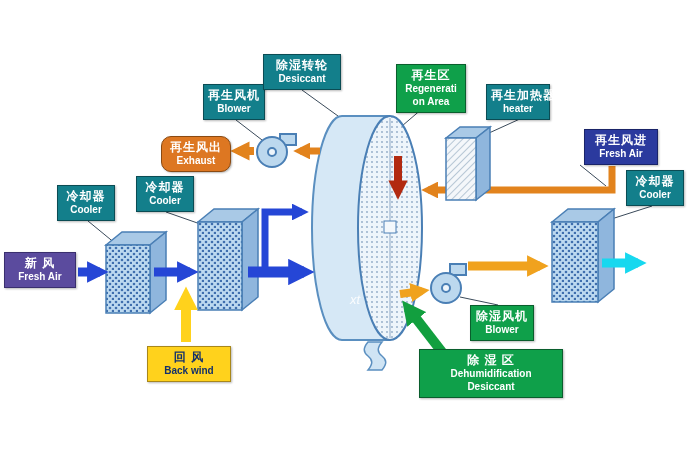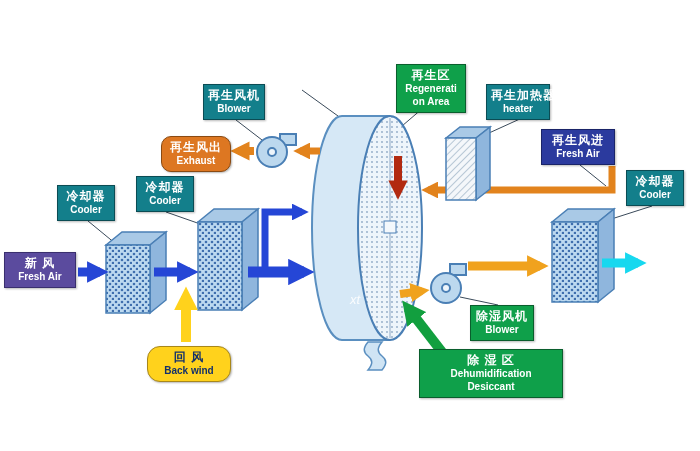--- a/index.html
+++ b/index.html
@@ -9,23 +9,23 @@
   .lbl {
     position:absolute; text-align:center; color:#ffffff;
     border:1px solid #26356b; padding:3px 4px; line-height:1.28;
     box-shadow:1px 1px 2px rgba(0,0,0,.28);
   }
   .lbl .zh { font-size:12px; font-weight:bold; letter-spacing:1px; white-space:nowrap; }
   .lbl .en { font-size:10px; font-weight:bold; white-space:nowrap; }
   .teal   { background:#137f8b; border-color:#0b4c54; }
   .green  { background:#0fa04a; border-color:#0a5e2d; }
   .purple { background:#5b4b9e; border-color:#3a2f6e; }
-  .yellow { background:#ffd21c; color:#13306b; border-color:#a8871a;border-radius:13px; }
+  .yellow { background:#ffd21c; color:#13306b; border-color:#a8871a; }
   .orange { background:#dd7722; border-color:#8a4a12;border-radius:10px; }
-  .navy   { background:#2b3a9e; border-color:#1a2468; }
+  .navy   { background:#2b3a9e; border-color:#1a2468;margin-left:43px; }
 </style>
 </head>
 <body>
 
 <div class="canvas">
 
   <svg width="700" height="451" viewBox="0 0 700 451">
     <defs>
       <pattern id="coolDots" width="6" height="6" patternUnits="userSpaceOnUse">
         <rect width="6" height="6" fill="#bcd9f0"></rect>
@@ -174,20 +174,24 @@
   <div class="lbl teal" style="left:203px;top:84px;width:62px">
     <div class="zh">再生风机</div>
     <div class="en">Blower</div>
   </div>
 
   <div class="lbl orange" style="left:161px;top:136px;width:70px">
     <div class="zh">再生风出</div>
     <div class="en">Exhaust</div>
   </div>
 
+  <div class="lbl teal" style="left:263px;top:54px;width:78px">
+    <div class="zh">除湿转轮</div>
+    <div class="en">Desiccant</div>
+  </div>
 
   <div class="lbl green" style="left:396px;top:64px;width:70px">
     <div class="zh">再生区</div>
     <div class="en">Regenerati</div>
     <div class="en">on Area</div>
   </div>
 
   <div class="lbl teal" style="left:486px;top:84px;width:64px">
     <div class="zh">再生加热器</div>
     <div class="en">heater</div>

